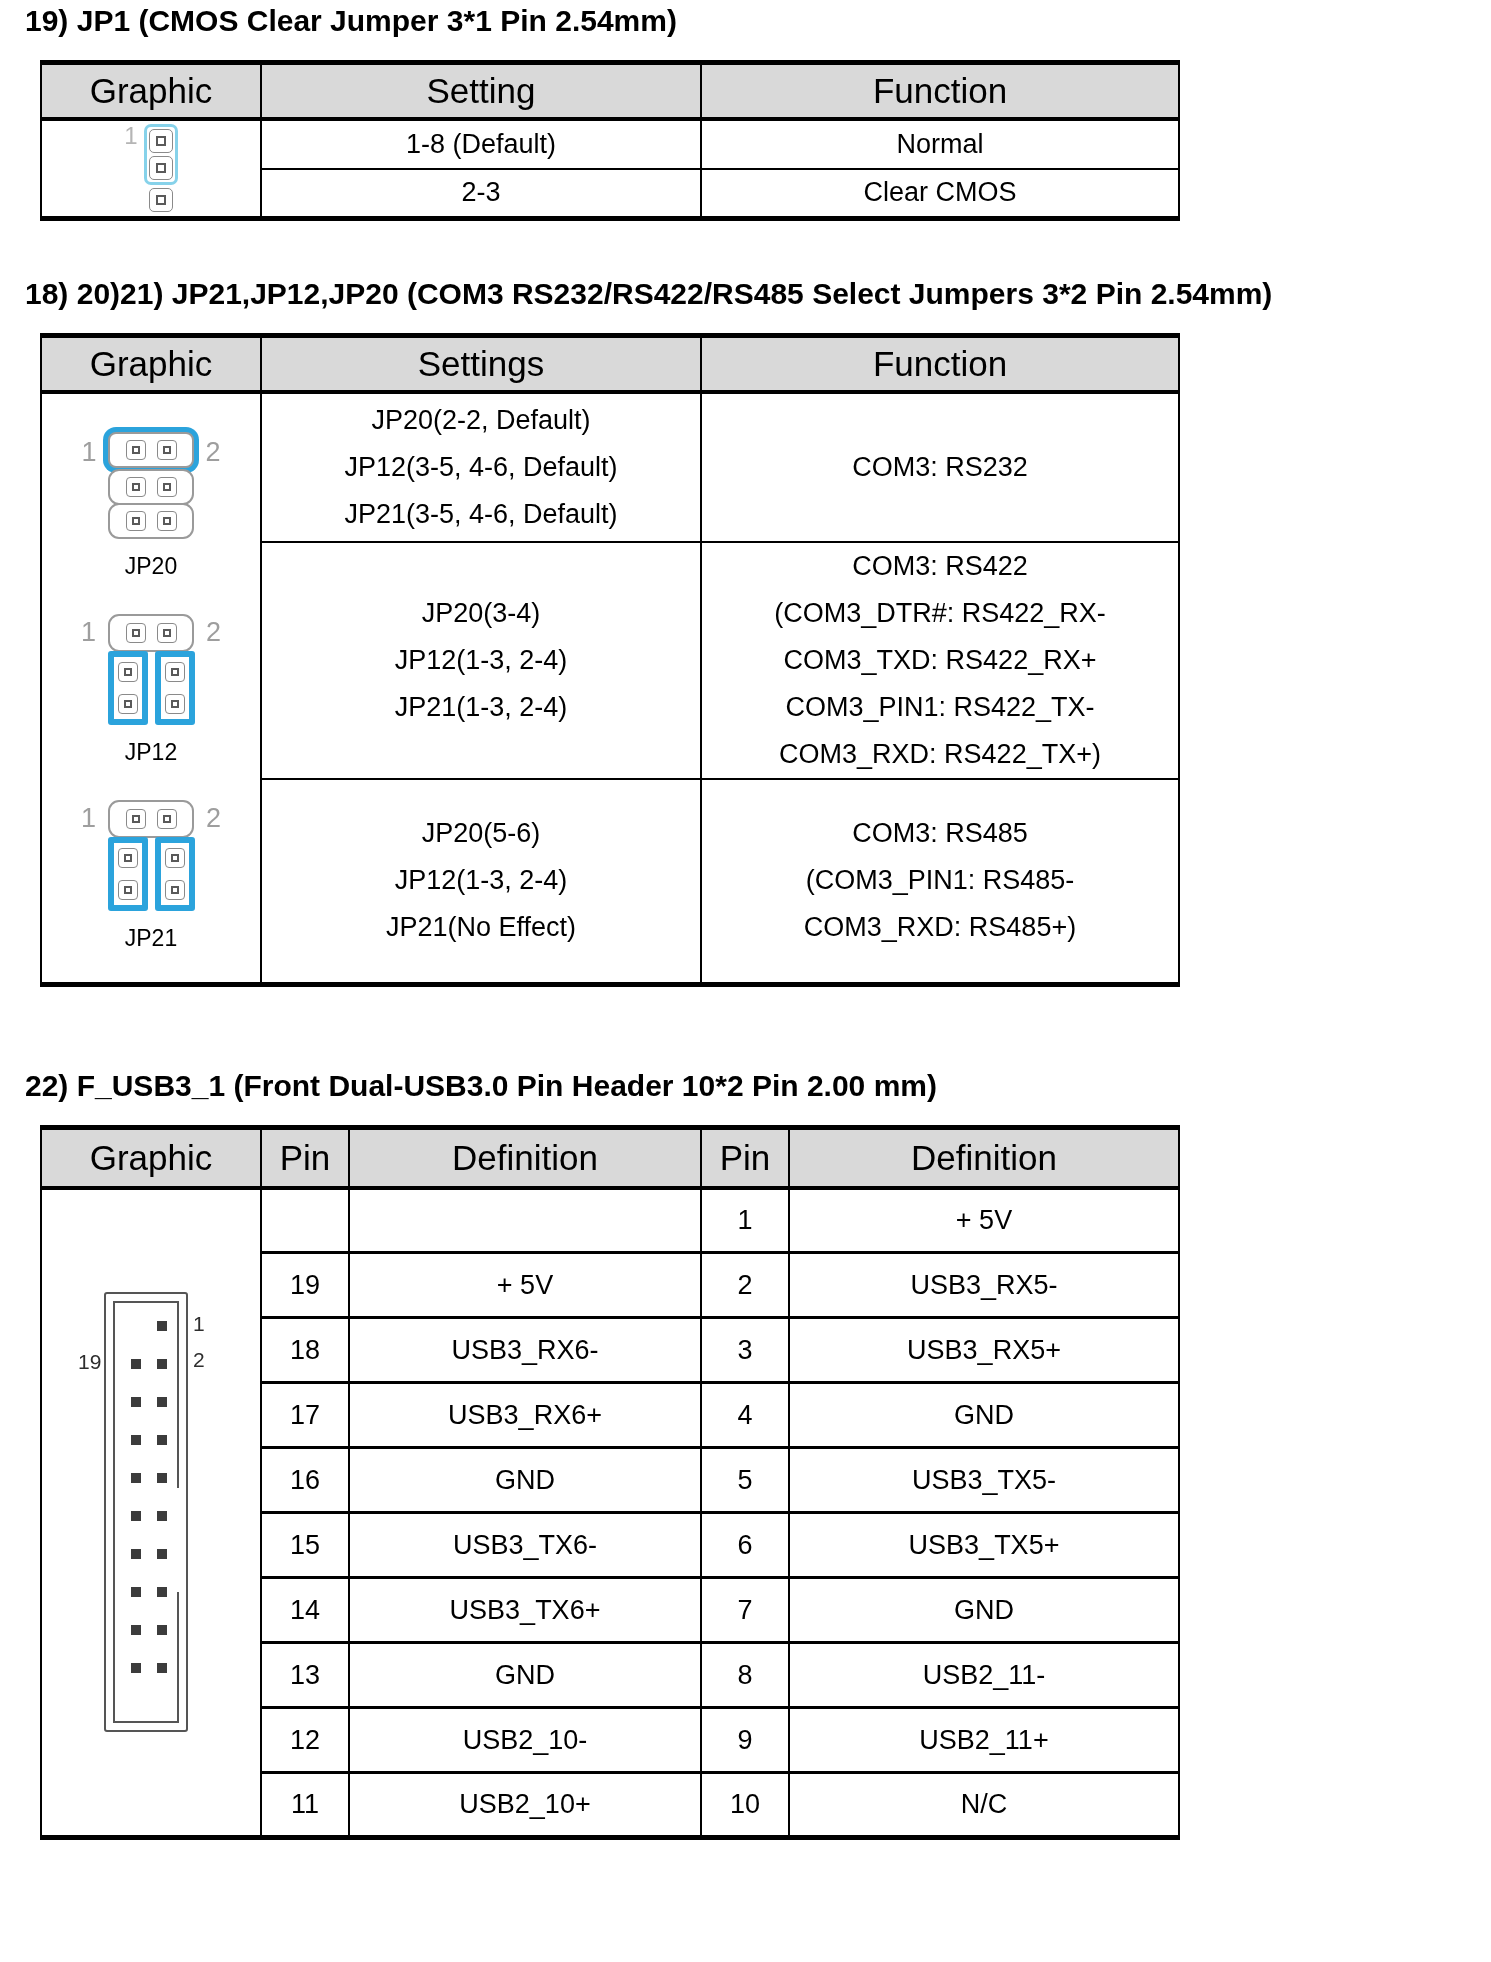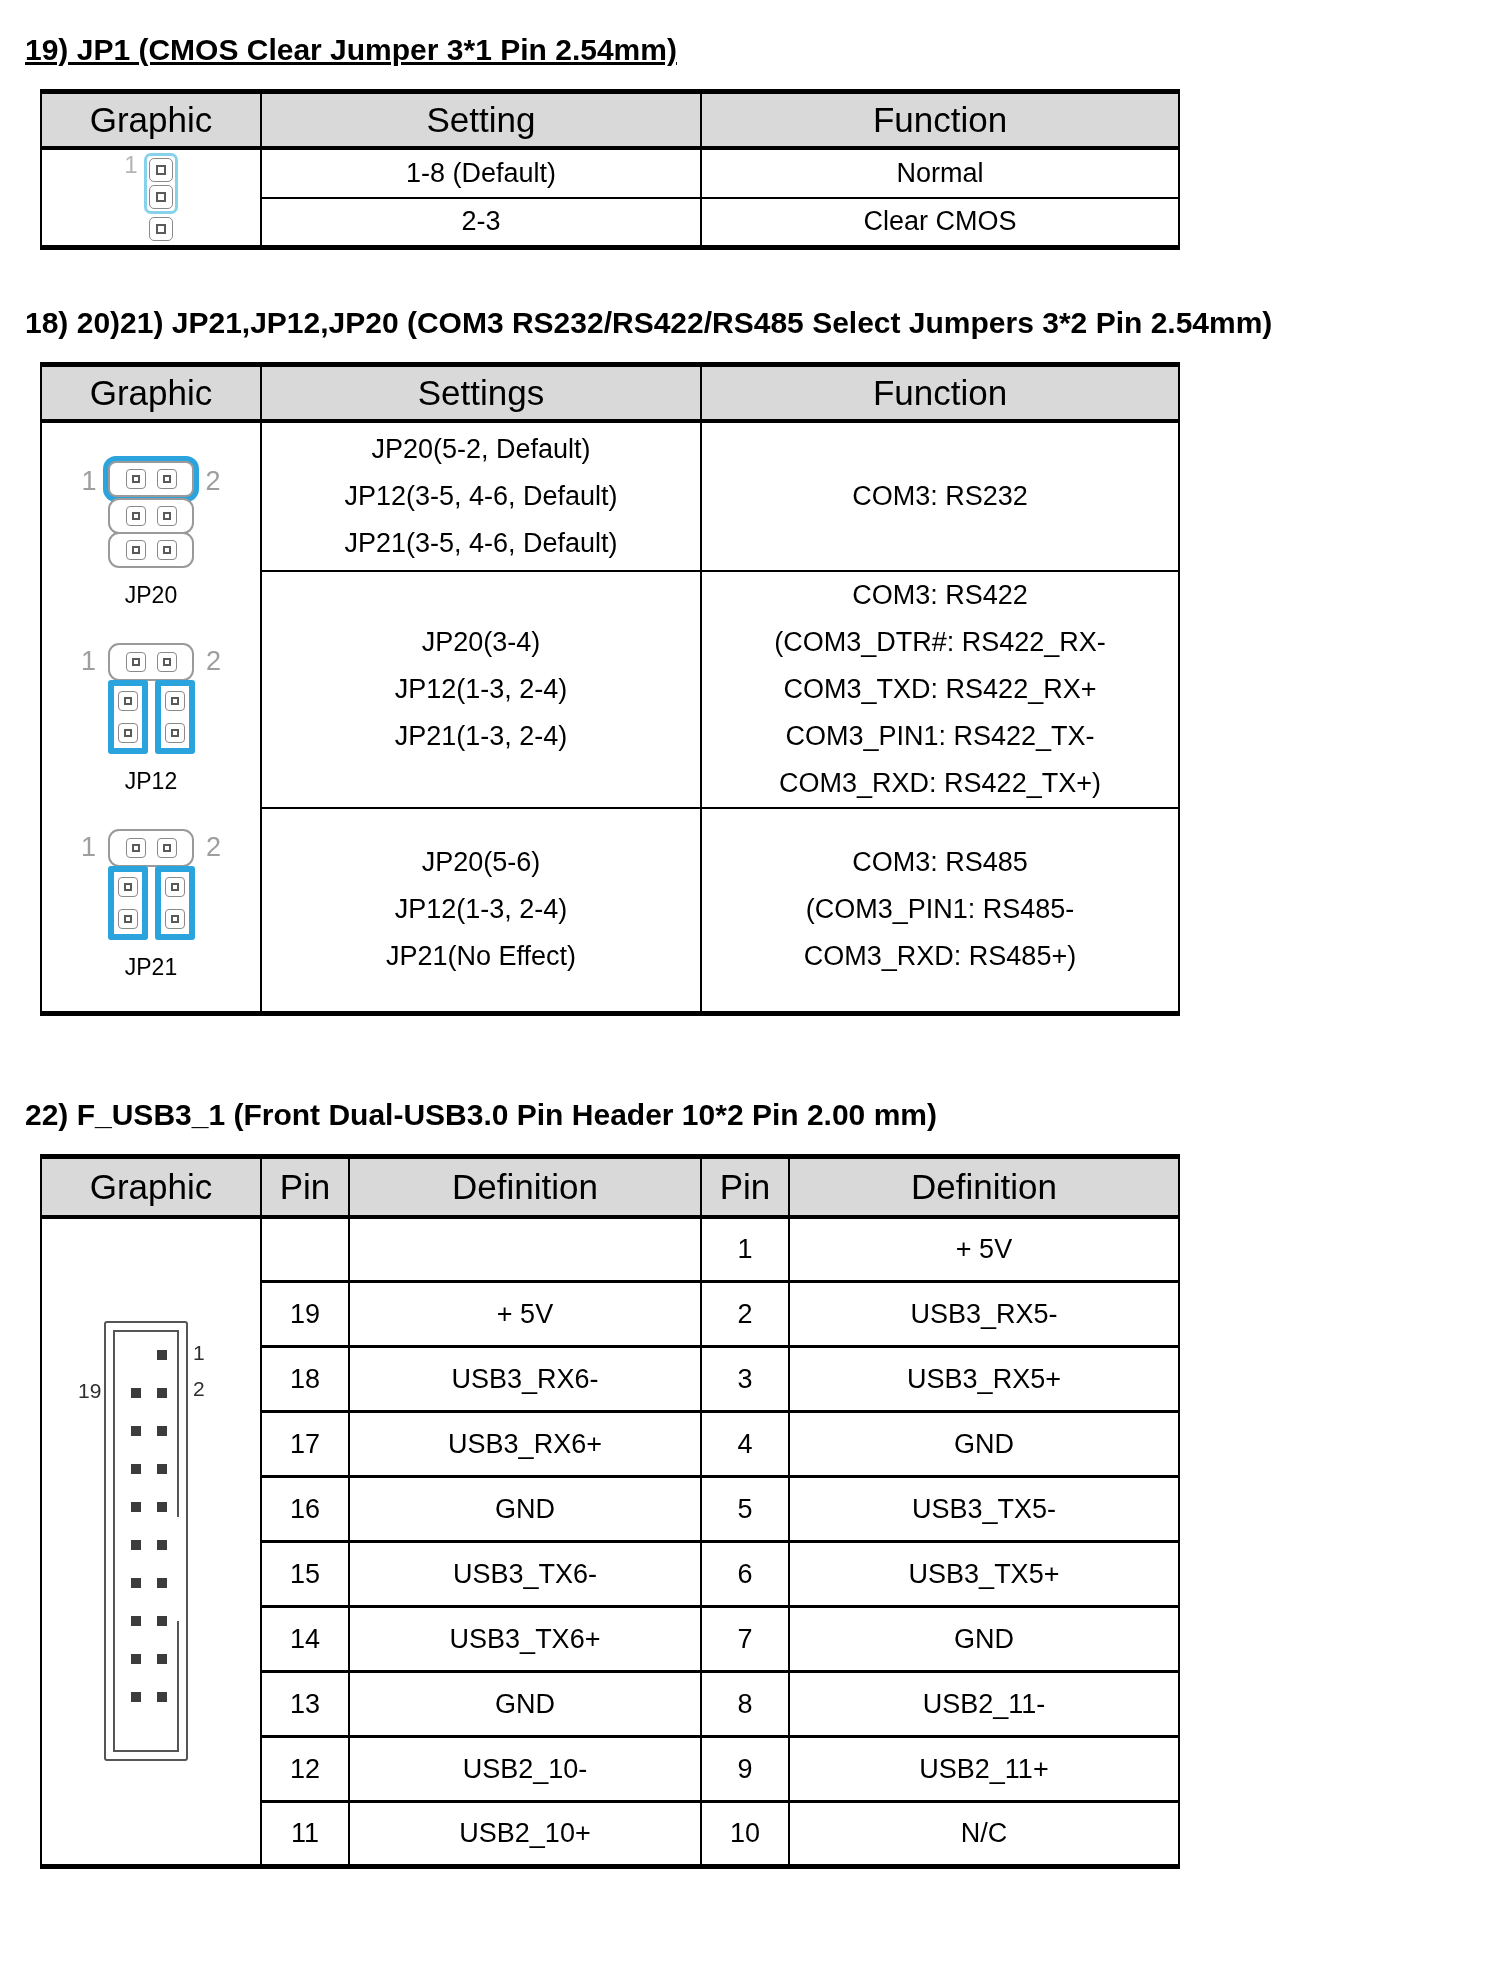--- a/index.html
+++ b/index.html
@@ -2,21 +2,21 @@
 <html><head>
 <meta charset="utf-8">
 <style>
   * { box-sizing: border-box; margin: 0; padding: 0; }
   html,body { background:#fff; }
   .doc {
     width: 1491px; height: 1962px; background: #fff; color:#000;
     font-family: "Liberation Sans", sans-serif; overflow: hidden;
   }
   .sec-title { font-size: 30px; font-weight: bold; margin-left: 25px; white-space: pre; }
-  .t1-title { padding-top: 33px; text-decoration: underline; }
+  .t1-title { padding-top: 4px; }
   .t2-title { margin-top: 56px; }
   .t3-title { margin-top: 82px; }
 
   table.jt {
     border-collapse: collapse; table-layout: fixed;
     margin: 22px 0 0 40px; width: 1138px;
     border-top: 5px solid #000; border-bottom: 5px solid #000;
     border-left: 2px solid #000; border-right: 2px solid #000;
     text-align: center; font-size: 27px;
   }
@@ -198,21 +198,21 @@
                 </div>
               </div>
             </div>
             <span class="side-num">2</span>
           </div>
           <div class="jmp-label" style="margin-bottom:0">JP21</div>
 
         </div>
       </td>
       <td style="height:150px">
-        <div class="mline">JP20(5-2, Default)</div>
+        <div class="mline">JP20(2-2, Default)</div>
         <div class="mline">JP12(3-5, 4-6, Default)</div>
         <div class="mline">JP21(3-5, 4-6, Default)</div>
       </td>
       <td>
         <div class="mline">COM3: RS232</div>
       </td>
     </tr>
     <tr>
       <td style="height:226px">
         <div class="mline">JP20(3-4)</div>

